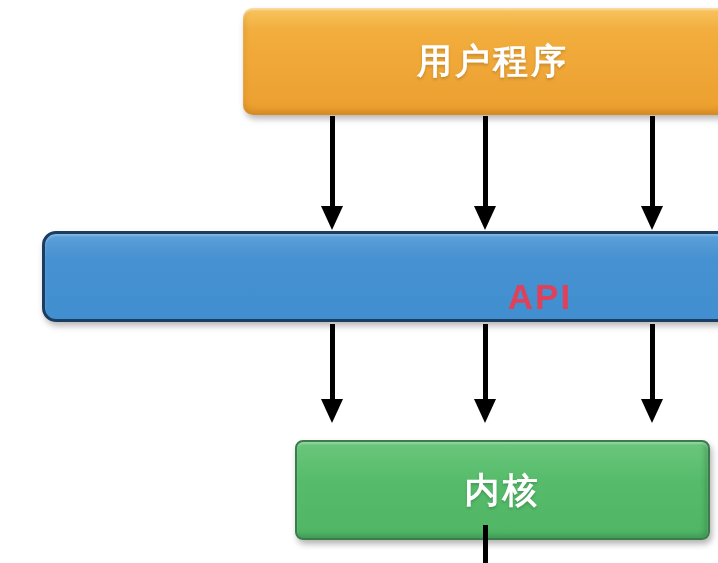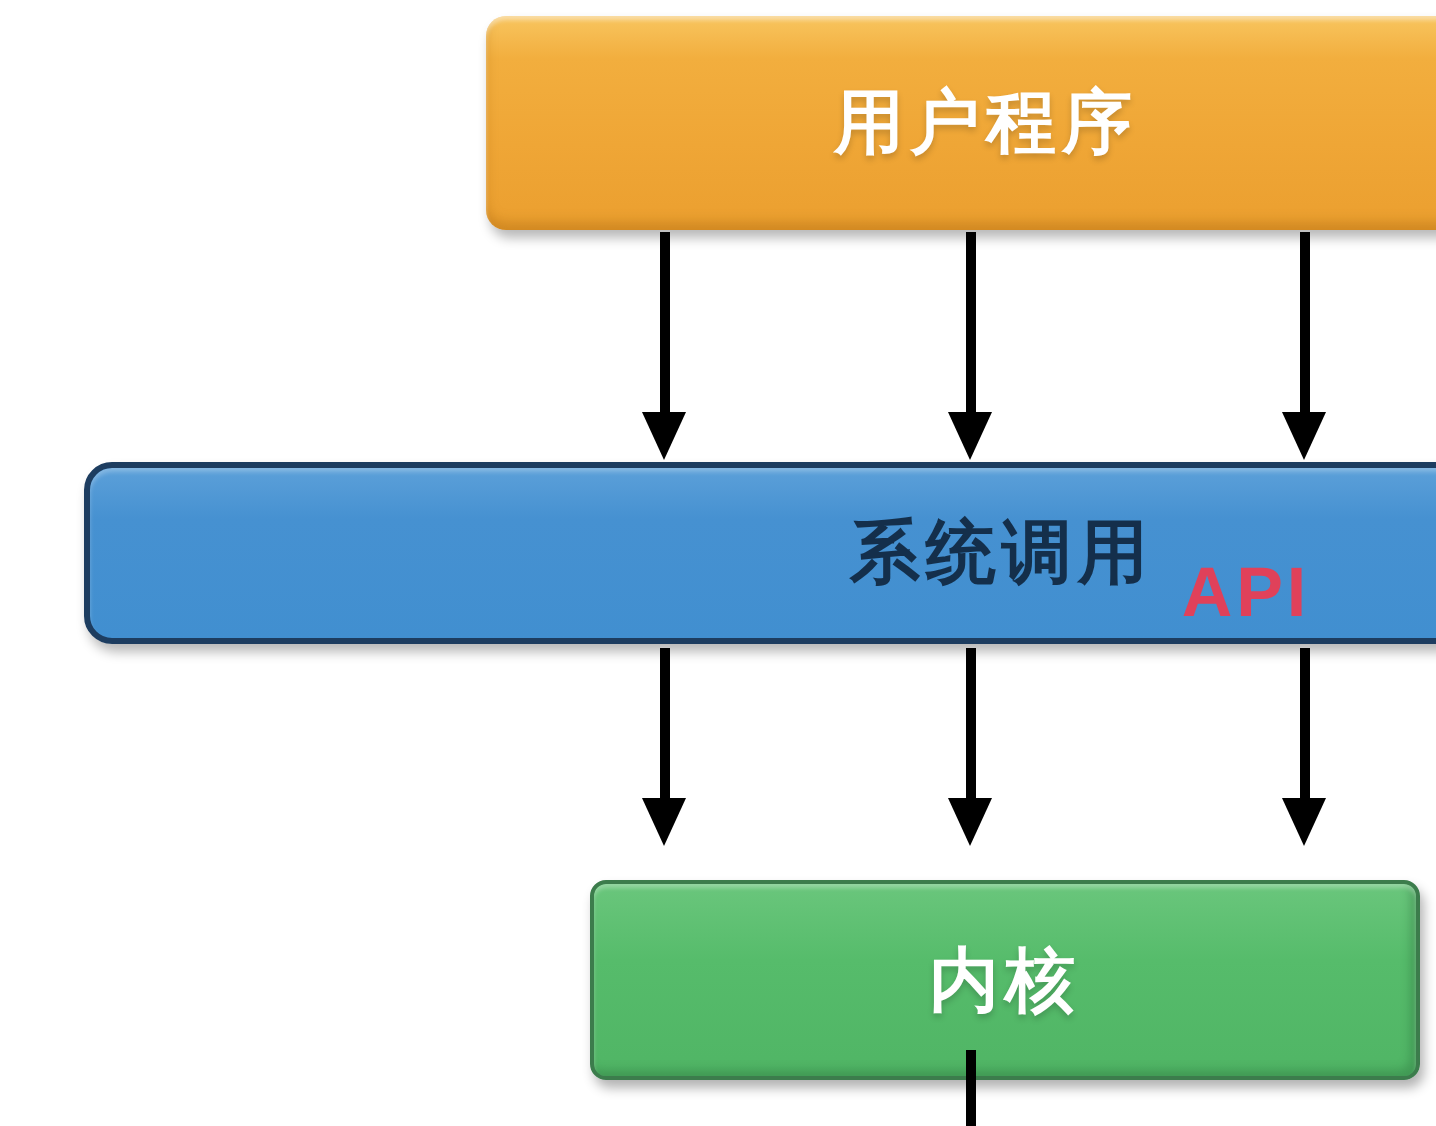--- a/index.html
+++ b/index.html
@@ -107,21 +107,20 @@
   <div class="arrow row-a col-2">
     <span class="stem"></span>
     <span class="head"></span>
   </div>
   <div class="arrow row-a col-3">
     <span class="stem"></span>
     <span class="head"></span>
   </div>
 
   <div class="node node-syscall-api">
-    <span>系统调用</span>
     <span class="accent">API</span>
   </div>
 
   <div class="arrow row-b col-1">
     <span class="stem"></span>
     <span class="head"></span>
   </div>
   <div class="arrow row-b col-2">
     <span class="stem"></span>
     <span class="head"></span>

